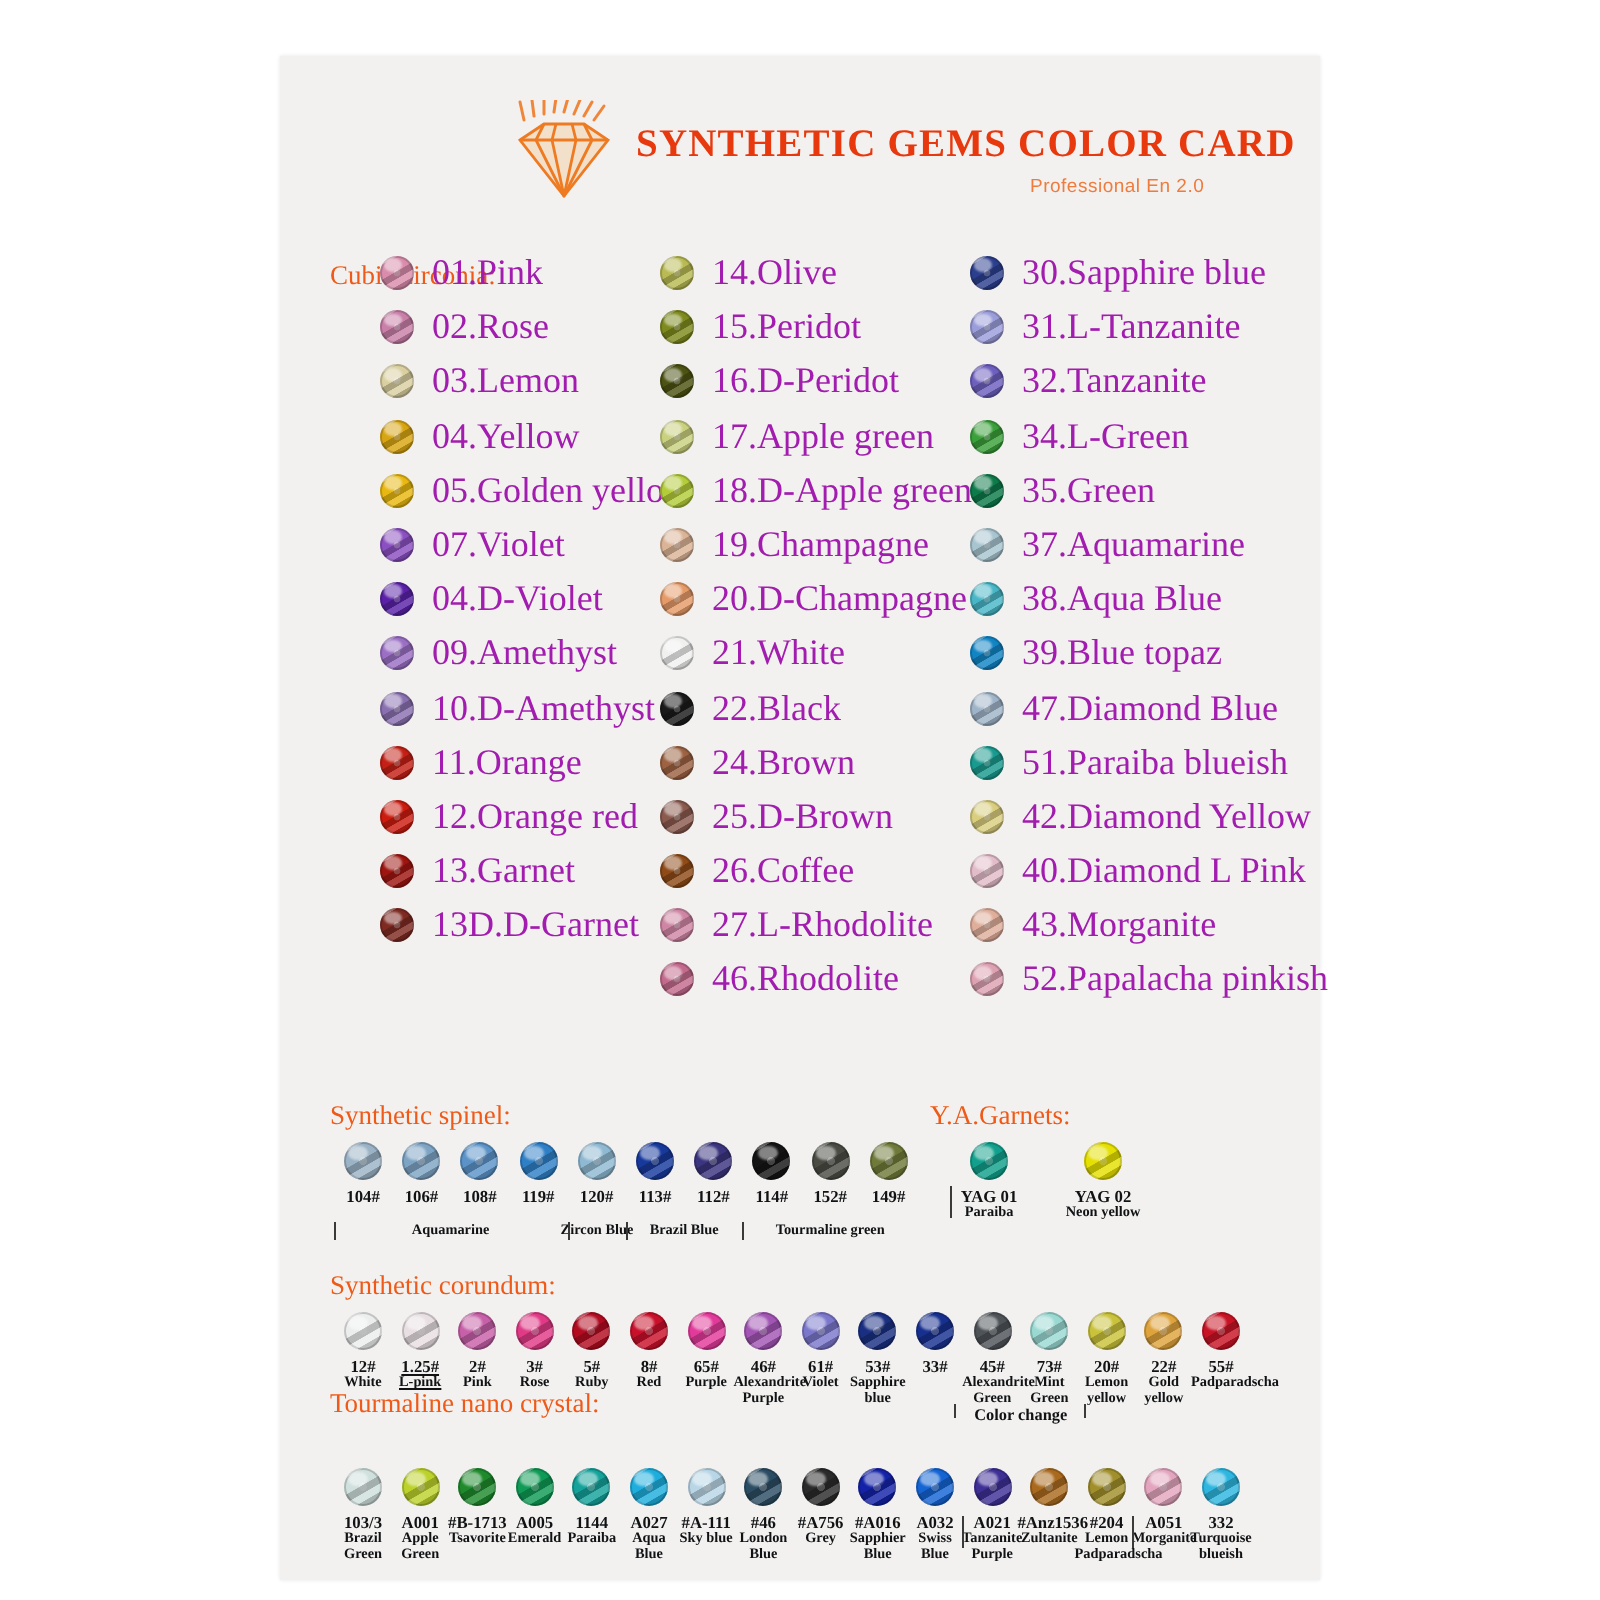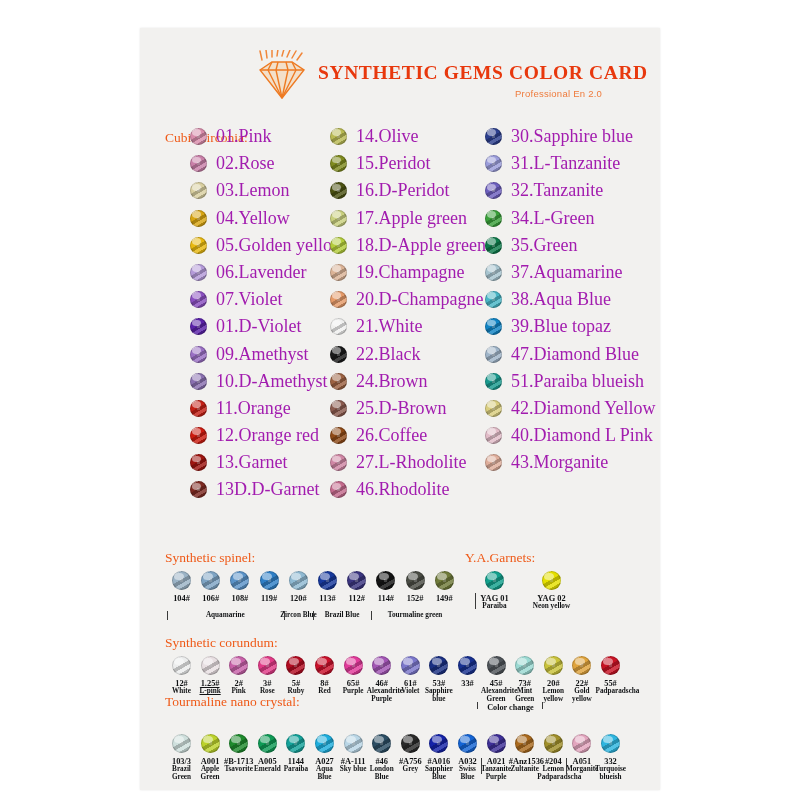--- a/index.html
+++ b/index.html
@@ -129,23 +129,22 @@
   </div>
 
   <div id="mount">
       <div class="sec-head" style="left: 25px; top: 102px;">Cubic zirconia:</div>
       <div class="cz-col" style="left: 50px; top: 98px; position: absolute;">
         <div class="cz-row"><span class="gem" style="background: rgb(217, 140, 171);"></span><span class="cz-label">01.Pink</span></div>
         <div class="cz-row"><span class="gem" style="background: rgb(201, 127, 168);"></span><span class="cz-label">02.Rose</span></div>
         <div class="cz-row"><span class="gem" style="background: rgb(217, 207, 160);"></span><span class="cz-label">03.Lemon</span></div>
         <div class="cz-row"><span class="gem" style="background: rgb(216, 165, 18);"></span><span class="cz-label">04.Yellow</span></div>
         <div class="cz-row"><span class="gem" style="background: rgb(232, 184, 16);"></span><span class="cz-label">05.Golden yellow</span></div>
-        <div class="cz-row"><span class="gem" style="background: rgb(180, 154, 216);"></span><span class="cz-label">06.Lavender</span></div>
         <div class="cz-row"><span class="gem" style="background: rgb(138, 79, 192);"></span><span class="cz-label">07.Violet</span></div>
-        <div class="cz-row"><span class="gem" style="background: rgb(90, 33, 168);"></span><span class="cz-label">01.D-Violet</span></div>
+        <div class="cz-row"><span class="gem" style="background: rgb(90, 33, 168);"></span><span class="cz-label">04.D-Violet</span></div>
         <div class="cz-row"><span class="gem" style="background: rgb(154, 111, 196);"></span><span class="cz-label">09.Amethyst</span></div>
         <div class="cz-row"><span class="gem" style="background: rgb(138, 112, 176);"></span><span class="cz-label">10.D-Amethyst</span></div>
         <div class="cz-row"><span class="gem" style="background: rgb(196, 32, 22);"></span><span class="cz-label">11.Orange</span></div>
         <div class="cz-row"><span class="gem" style="background: rgb(204, 28, 16);"></span><span class="cz-label">12.Orange red</span></div>
         <div class="cz-row"><span class="gem" style="background: rgb(158, 21, 16);"></span><span class="cz-label">13.Garnet</span></div>
         <div class="cz-row"><span class="gem" style="background: rgb(126, 42, 34);"></span><span class="cz-label">13D.D-Garnet</span></div>
       </div>
       <div class="cz-col" style="left: 190px; top: 98px; position: absolute;">
         <div class="cz-row"><span class="gem" style="background: rgb(185, 186, 83);"></span><span class="cz-label">14.Olive</span></div>
         <div class="cz-row"><span class="gem" style="background: rgb(126, 138, 30);"></span><span class="cz-label">15.Peridot</span></div>
@@ -169,20 +168,21 @@
         <div class="cz-row"><span class="gem" style="background: rgb(58, 160, 58);"></span><span class="cz-label">34.L-Green</span></div>
         <div class="cz-row"><span class="gem" style="background: rgb(13, 122, 74);"></span><span class="cz-label">35.Green</span></div>
         <div class="cz-row"><span class="gem" style="background: rgb(167, 196, 207);"></span><span class="cz-label">37.Aquamarine</span></div>
         <div class="cz-row"><span class="gem" style="background: rgb(72, 182, 198);"></span><span class="cz-label">38.Aqua Blue</span></div>
         <div class="cz-row"><span class="gem" style="background: rgb(17, 132, 196);"></span><span class="cz-label">39.Blue topaz</span></div>
         <div class="cz-row"><span class="gem" style="background: rgb(159, 180, 200);"></span><span class="cz-label">47.Diamond Blue</span></div>
         <div class="cz-row"><span class="gem" style="background: rgb(25, 154, 142);"></span><span class="cz-label">51.Paraiba blueish</span></div>
         <div class="cz-row"><span class="gem" style="background: rgb(217, 205, 126);"></span><span class="cz-label">42.Diamond Yellow</span></div>
         <div class="cz-row"><span class="gem" style="background: rgb(226, 188, 200);"></span><span class="cz-label">40.Diamond L Pink</span></div>
         <div class="cz-row"><span class="gem" style="background: rgb(223, 174, 155);"></span><span class="cz-label">43.Morganite</span></div>
+        <div class="cz-row"><span class="gem" style="background: rgb(221, 161, 178);"></span><span class="cz-label">52.Papalacha pinkish</span></div>
       </div>
       <div class="sec-head" style="left: 25px; top: 522px;">Synthetic spinel:</div>
       <div class="strip" style="left: 30px; top: 543px; width: 300px;">
         <div class="strip-gems" style="height: 20px;">
           <span class="strip-gem" style="background: rgb(155, 179, 198); left: 2px;"></span>
           <span class="strip-gem" style="background: rgb(126, 164, 196); left: 31.2px;"></span>
           <span class="strip-gem" style="background: rgb(91, 147, 200); left: 60.4px;"></span>
           <span class="strip-gem" style="background: rgb(47, 127, 198); left: 89.6px;"></span>
           <span class="strip-gem" style="background: rgb(143, 185, 210); left: 118.8px;"></span>
           <span class="strip-gem" style="background: rgb(23, 57, 156); left: 148px;"></span>

